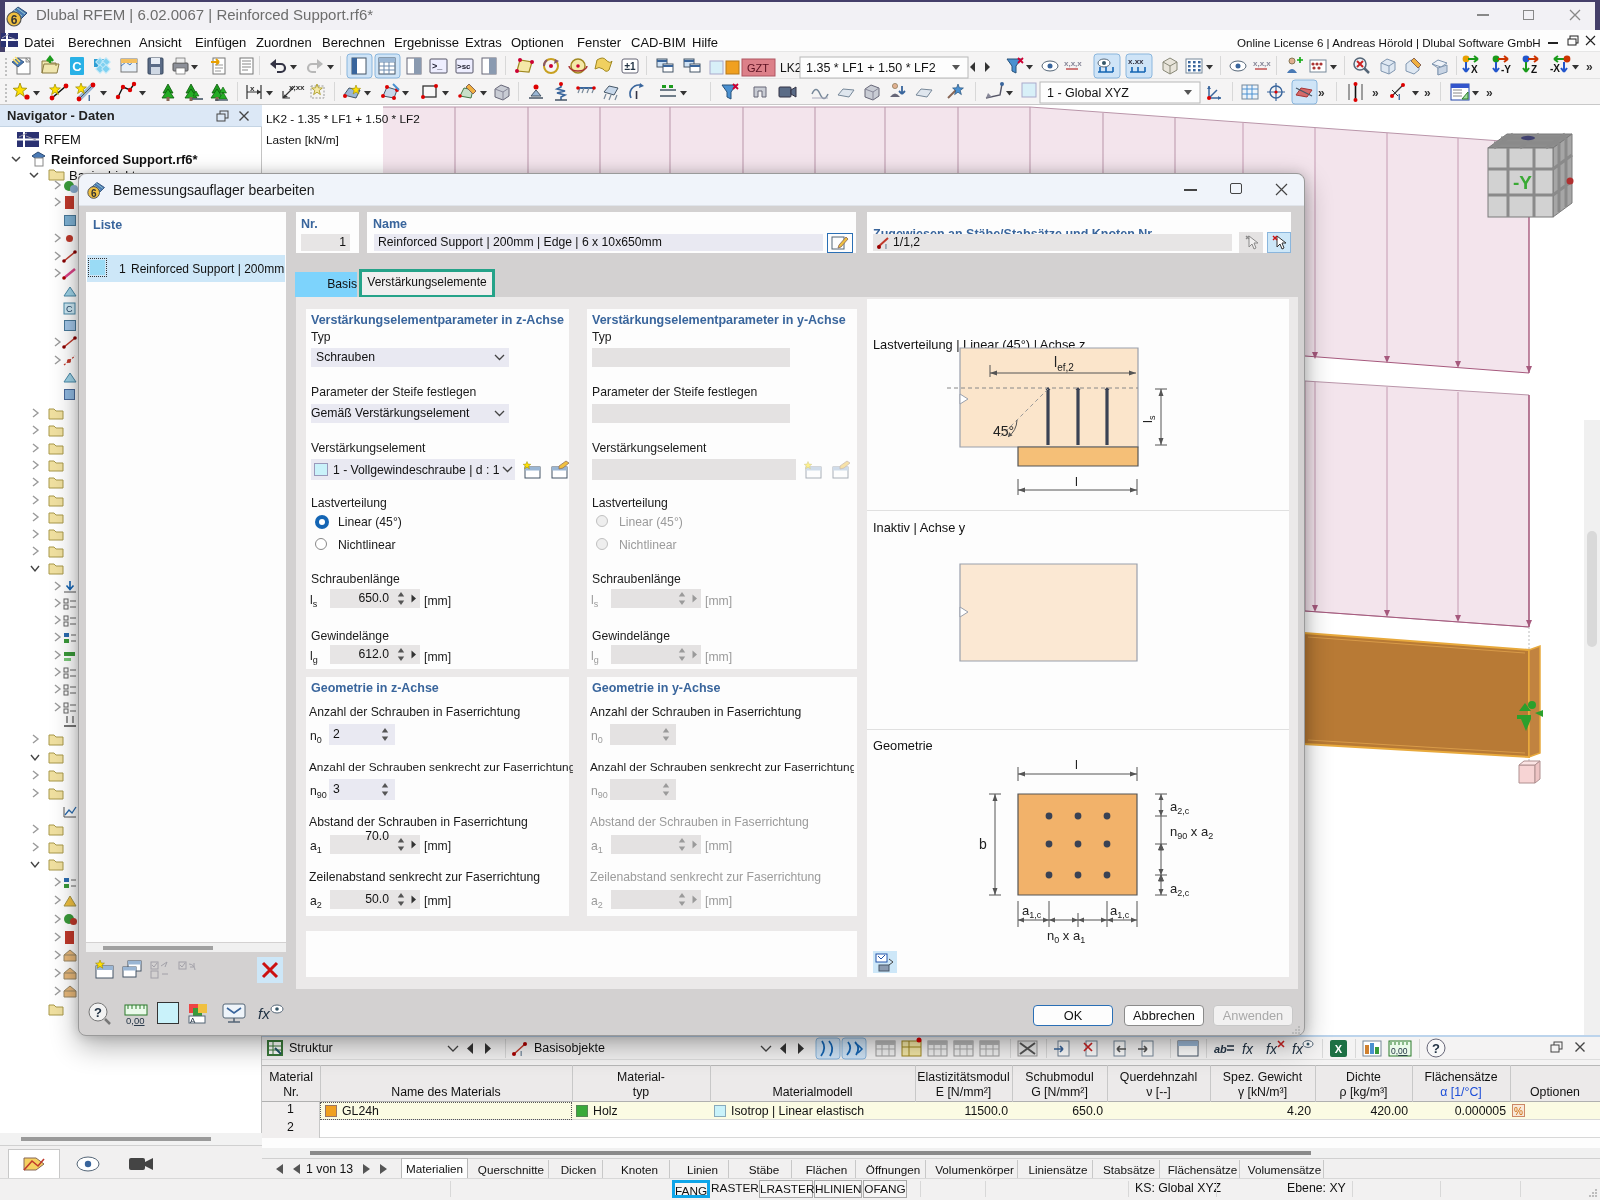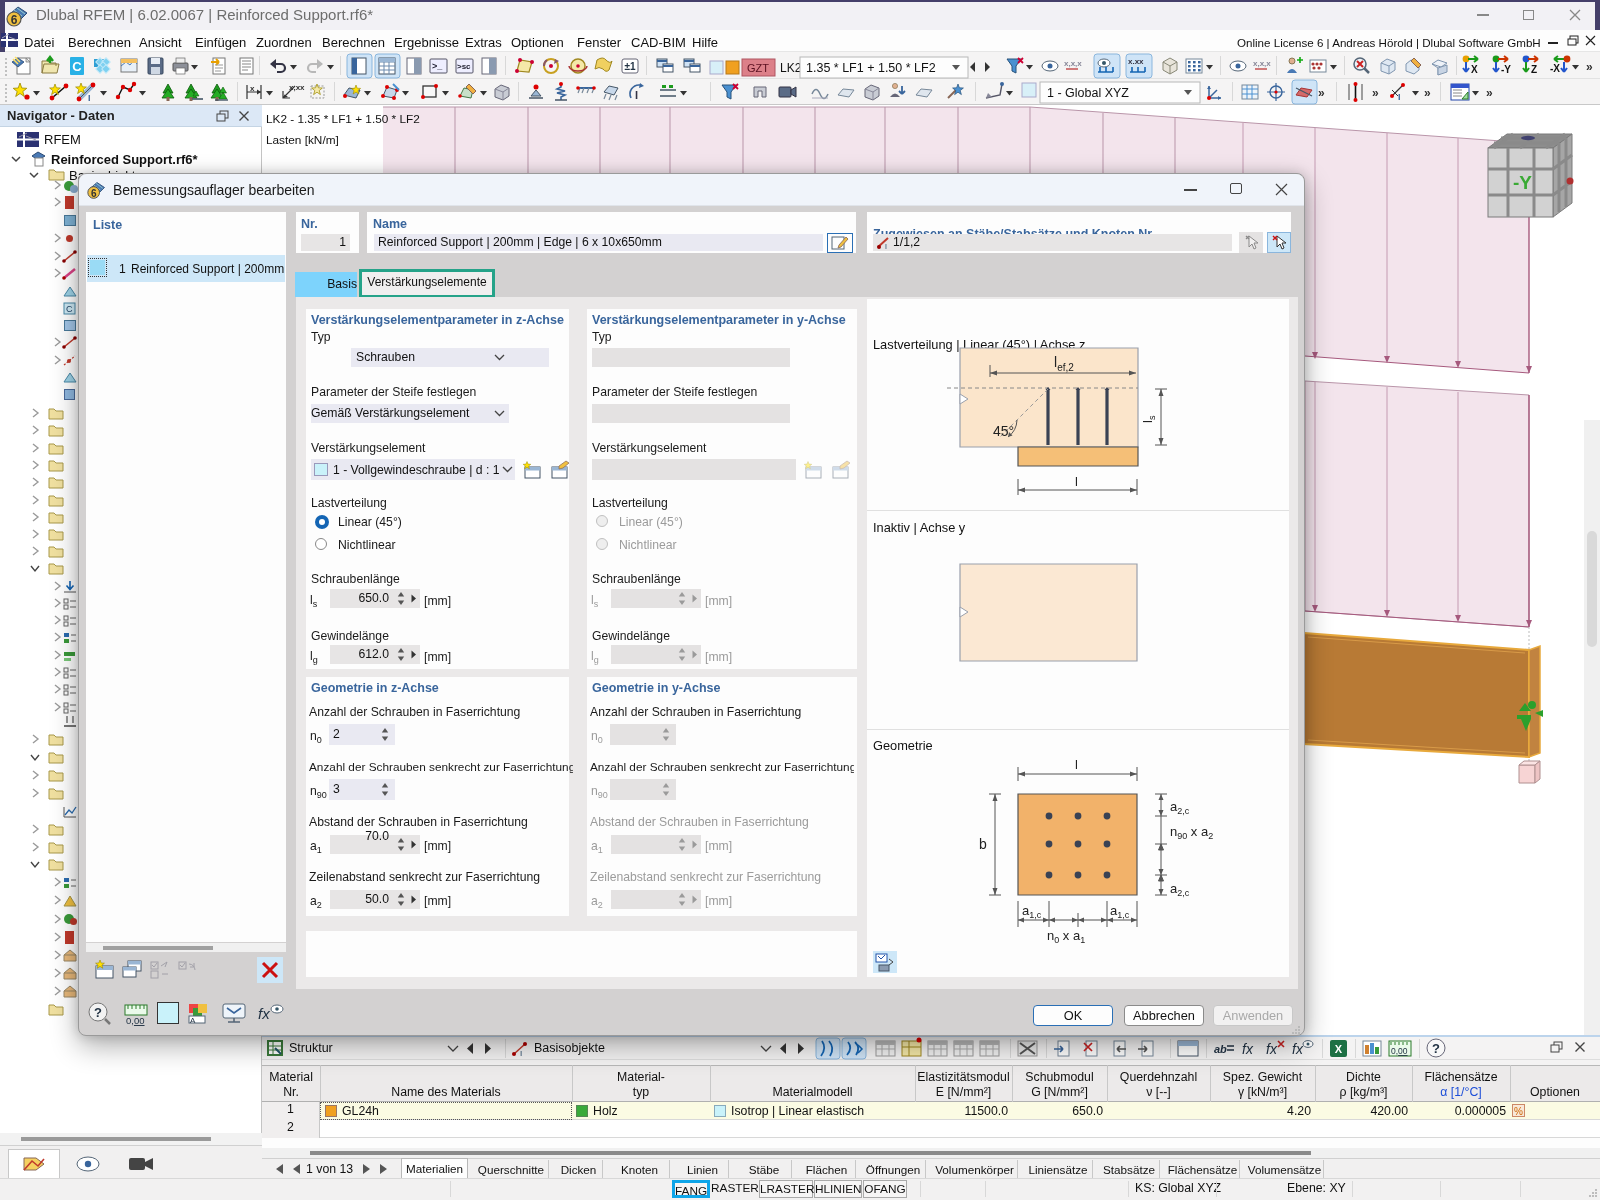--- a/index.html
+++ b/index.html
@@ -1071,21 +1071,21 @@
       <path d="M5 2 v11 l3 -3 l2 5 l2 -1 l-2 -5 h4 z" fill="#fff" stroke="#333" stroke-width="1"></path>
       <path d="M1 2 l4 4 m0 -4 l-4 4" stroke="#cc1111" stroke-width="1.4"></path>
     </svg>
     <div class="abs" style="left:216px;top:98px;width:62px;height:25px;background:#7dd3fc;text-align:right;font-size:12.2px;color:#111;line-height:25px;">Basis</div>
     <div class="abs" style="left:280px;top:95px;width:136px;height:29px;border:3px solid #25a389;background:#f0efef;"></div>
     <div class="abs" style="left:280px;top:101px;width:136px;text-align:center;font-size:12px;color:#111;">Verstärkungselemente</div>
     <div class="abs" style="left:217px;top:123px;width:1002px;height:692px;background:#ebe9e9;"></div>
     <div class="abs panel" style="left:227px;top:135px;width:263px;height:360px;"></div>
     <div class="abs blab" style="left:232px;top:139px;">Verstärkungselementparameter in z-Achse</div>
     <div class="abs lab" style="left:232px;top:156px;">Typ</div>
-    <div class="abs fld" style="left:232px;top:174px;width:198px;height:19px;font-size:12.2px;color:#111;line-height:19px;margin-left:40px;"><span style="padding-left:5px">Schrauben</span></div>
+    <div class="abs fld" style="left:232px;top:174px;width:198px;height:19px;font-size:12.2px;color:#111;line-height:19px;"><span style="padding-left:5px">Schrauben</span></div>
     <svg class="abs" style="left:415px;top:180px" width="11" height="8">
       <path d="M1 1 l4.5 4.5 l4.5 -4.5" fill="none" stroke="#444" stroke-width="1.3"></path>
     </svg>
     <div class="abs lab" style="left:232px;top:211px;">Parameter der Steife festlegen</div>
     <div class="abs fld" style="left:232px;top:230px;width:198px;height:19px;font-size:12.2px;color:#111;line-height:19px;"><span style="">Gemäß Verstärkungselement</span></div>
     <svg class="abs" style="left:415px;top:236px" width="11" height="8">
       <path d="M1 1 l4.5 4.5 l4.5 -4.5" fill="none" stroke="#444" stroke-width="1.3"></path>
     </svg>
     <div class="abs lab" style="left:232px;top:267px;">Verstärkungselement</div>
     <div class="abs fld" style="left:232px;top:285px;width:204px;height:21px;"></div>

